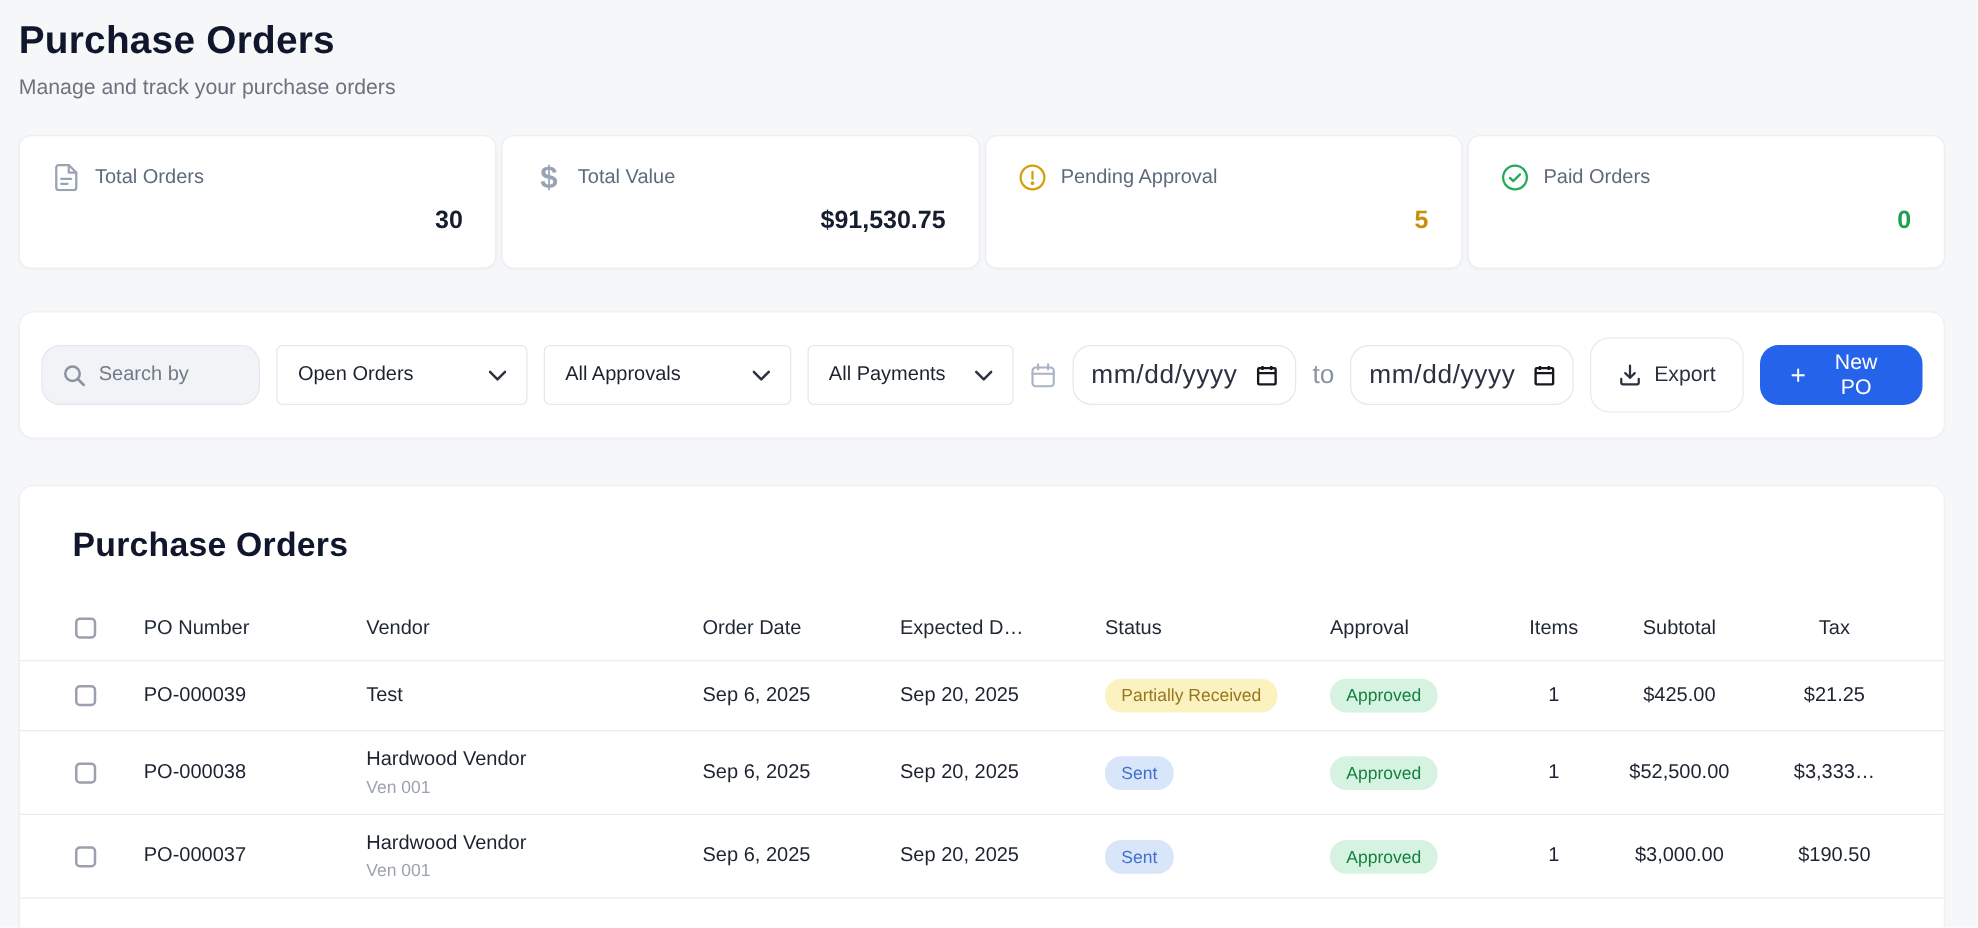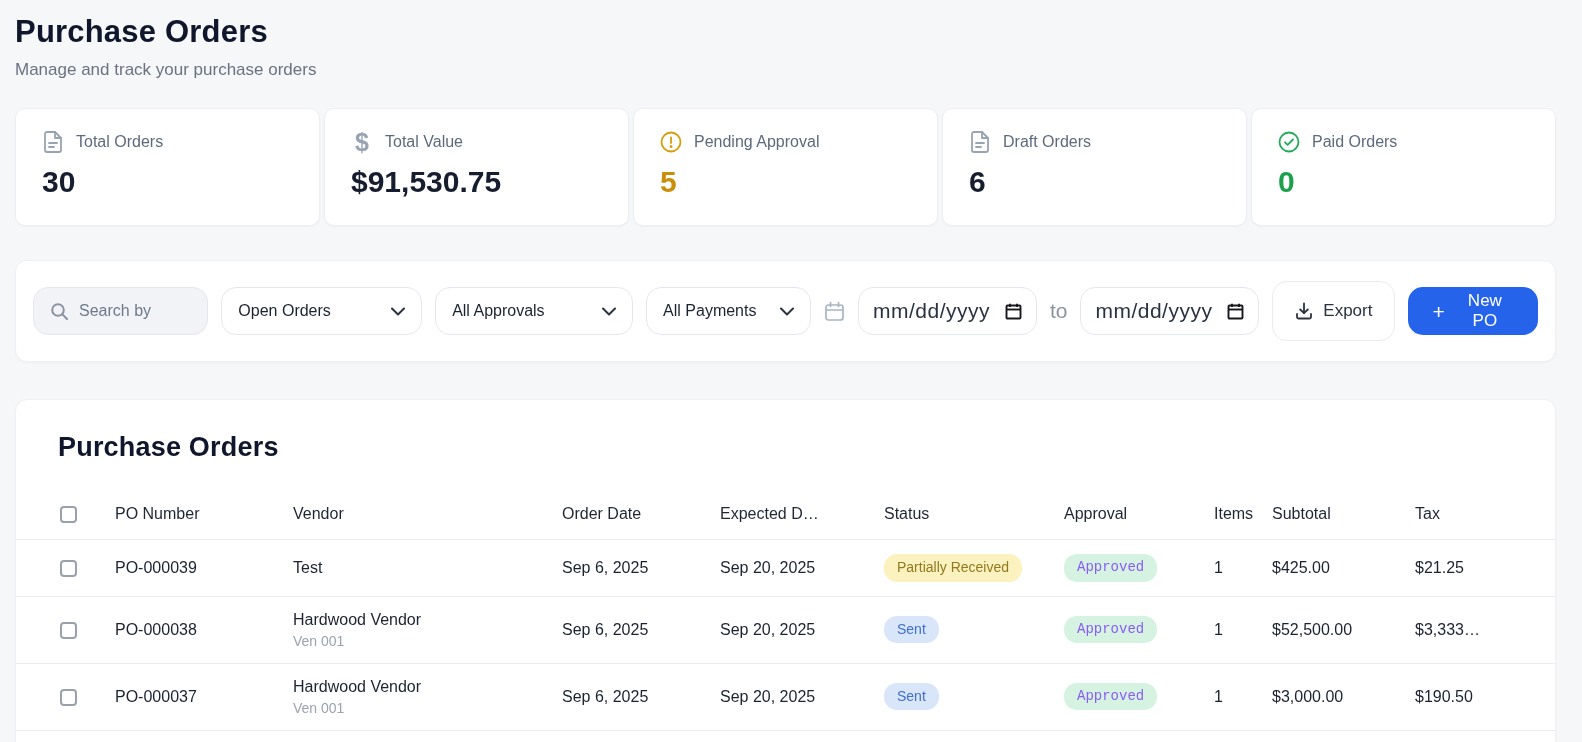--- a/index.html
+++ b/index.html
@@ -9,46 +9,46 @@
     font-family: "Liberation Sans", "DejaVu Sans", sans-serif;
     color: #1c2330;
   }
   .page { padding: 14px 26px 0 15px; }
 
   
   .page-title { font-size: 31px; font-weight: 700; color: #10162b; letter-spacing: 0.2px; }
   .page-subtitle { font-size: 17px; color: #6b7280; margin-top: 10px; }
 
   
-  .stats-row { display: flex; gap: 4px; margin-top: 28px; }
+  .stats-row { display: flex; gap: 4px; margin-top: 28px; text-align: right; }
   .stat-card {
     flex: 1; background: #ffffff; border: 1px solid #eceef2; border-radius: 10px;
     padding: 22px 26px 26px 26px; box-shadow: 0 1px 2px rgba(16,24,40,0.03);
   }
   .stat-head { display: flex; align-items: center; gap: 12px; }
   .stat-label { font-size: 16px; color: #5d6a7c; }
   .stat-icon { width: 22px; height: 22px; display: inline-flex; align-items: center; justify-content: center; }
-  .stat-value { font-size: 30px; font-weight: 700; margin-top: 12px; color: #161d2e; }
+  .stat-value { font-size: 20px; font-weight: 700; margin-top: 12px; color: #161d2e; }
   .stat-value.amber { color: #c98f0a; }
   .stat-value.green { color: #1da04b; }
   .dollar-glyph { font-size: 25px; font-weight: 600; color: #98a3b3; }
 
   
   .filter-bar {
     margin-top: 34px; background: #ffffff; border: 1px solid #eef0f3; border-radius: 12px;
     padding: 20px 17px; display: flex; align-items: center; gap: 13px;
     box-shadow: 0 1px 2px rgba(16,24,40,0.03);
   }
   .search-box {
     width: 184px; height: 48px; background: #f1f3f7; border: 1px solid #e4e8ee; border-radius: 15px;
     display: flex; align-items: center; gap: 10px; padding: 0 16px;
   }
   .search-box .ph { color: #6f7a89; font-size: 16px; }
   .select-box {
-    height: 48px; background: #ffffff; border: 1px solid #e4e8ee; border-radius: 15px;
+    height: 48px; background: #ffffff; border: 1px solid #e4e8ee; border-radius: 5px;
     display: flex; align-items: center; justify-content: space-between; padding: 0 16px; cursor: pointer;
   }
   .select-box .lbl { font-size: 16px; color: #1c2330; }
   .w-status { width: 211px; }
   .w-approval { width: 208px; }
   .w-payment { width: 173px; }
   .cal-standalone { display: inline-flex; align-items: center; }
   .date-box {
     width: 188px; height: 48px; background: #ffffff; border: 1px solid #e4e8ee; border-radius: 15px;
     display: flex; align-items: center; justify-content: space-between; padding: 0 14px;
@@ -70,34 +70,34 @@
     margin-top: 37px; background: #ffffff; border: 1px solid #eef0f3; border-radius: 12px;
     height: 400px; box-shadow: 0 1px 2px rgba(16,24,40,0.03); overflow: hidden;
   }
   .table-title { font-size: 27px; font-weight: 600; color: #10162b; margin: 32px 0 0 42px; letter-spacing: 0.2px; }
   table.po-table { width: 100%; border-collapse: collapse; table-layout: fixed; margin-top: 28px; }
   .po-table th {
     font-weight: 400; font-size: 16px; color: #1f2634; text-align: left; padding: 14px 0 16px 0; margin-left: 24px;
   }
   .po-table td { font-size: 16px; color: #1c2330; padding: 14px 0; border-top: 1px solid #e9ebef; }
   .po-table .c-check { padding-left: 44px; }
-  .po-table .num { text-align: left; }
+  .po-table .num { text-align: center; }
   .po-table .c-tax { padding-right: 36px; }
   .checkbox {
     width: 17px; height: 17px; border: 2px solid #9aa1ac; border-radius: 4px; background: #fff;
     display: inline-block; vertical-align: middle; cursor: pointer;
   }
   .vendor-main { font-size: 16px; color: #1c2330; }
   .vendor-sub { font-size: 14px; color: #9ca3af; margin-top: 4px; }
   .badge {
     display: inline-block; padding: 6px 13px; border-radius: 13px; font-size: 14px; line-height: 1.1;
   }
   .badge-yellow { background: #fcf2bf; color: #92791f; }
   .badge-blue   { background: #d9e5f9; color: #3f6fd1; }
-  .badge-green  { background: #d6f3e2; color: #8b5cf6; font-family: Liberation Mono, monospace; }
+  .badge-green  { background: #d6f3e2; color: #15803d; }
   .ellipsis { white-space: nowrap; overflow: hidden; text-overflow: ellipsis; }
 
   svg { display: block; }
 </style>
 </head>
 <body>
 
 <div class="page">
 
   <div class="page-title">Purchase Orders</div>
@@ -135,34 +135,20 @@
             <circle cx="11" cy="11" r="9.5"></circle>
               <line x1="11" y1="6.5" x2="11" y2="12"></line>
               <circle cx="11" cy="15.5" r="0.6" fill="#d69e0b"></circle>
           </svg>
         </span>
         <span class="stat-label">Pending Approval</span>
       </div>
       <div class="stat-value amber">5</div>
     </div>
 
-    <div class="stat-card">
-      <div class="stat-head">
-        <span class="stat-icon">
-          <svg width="20" height="22" viewBox="0 0 20 22" fill="none" stroke="#98a3b3" stroke-width="1.8" stroke-linecap="round" stroke-linejoin="round">
-            <path d="M12 1H4a2 2 0 0 0-2 2v16a2 2 0 0 0 2 2h12a2 2 0 0 0 2-2V7z"></path>
-              <path d="M12 1v6h6"></path>
-              <line x1="6" y1="12" x2="14" y2="12"></line>
-              <line x1="6" y1="16" x2="11" y2="16"></line>
-          </svg>
-        </span>
-        <span class="stat-label">Draft Orders</span>
-      </div>
-      <div class="stat-value">6</div>
-    </div>
 
     <div class="stat-card">
       <div class="stat-head">
         <span class="stat-icon">
           <svg width="22" height="22" viewBox="0 0 22 22" fill="none" stroke="#23ab58" stroke-width="1.8" stroke-linecap="round" stroke-linejoin="round">
             <circle cx="11" cy="11" r="9.5"></circle>
               <path d="M7 11.3l2.6 2.6L15 8.5"></path>
           </svg>
         </span>
         <span class="stat-label">Paid Orders</span>

